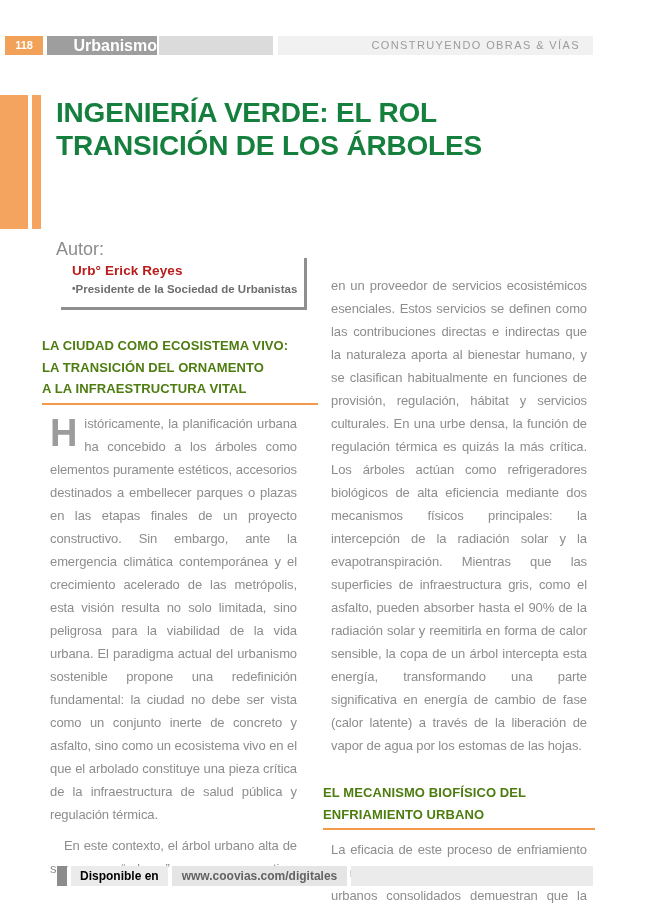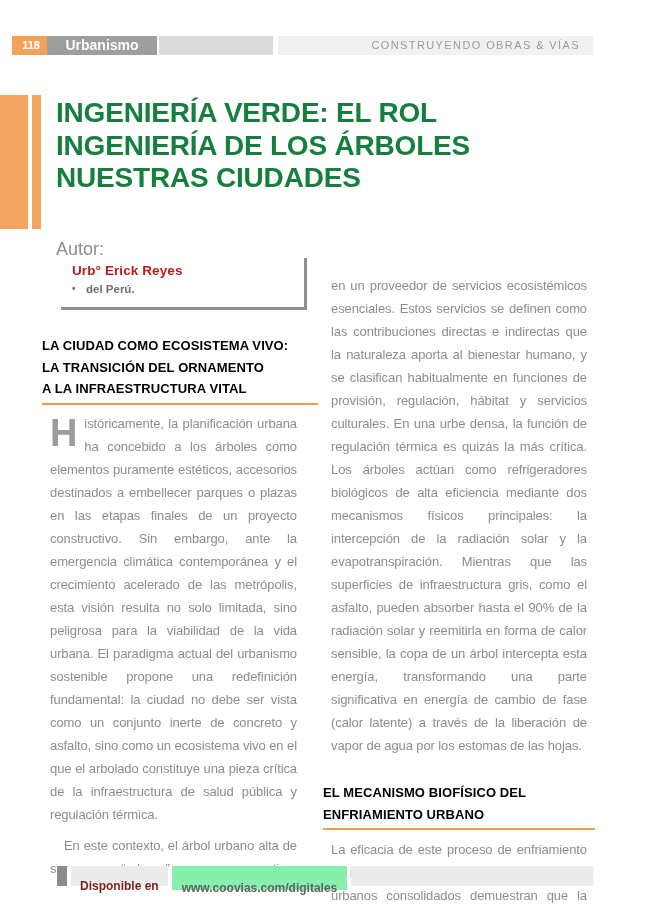--- a/index.html
+++ b/index.html
@@ -1,24 +1,24 @@
 <!DOCTYPE html>
 <html><head>
 <meta charset="utf-8">
 <style>
   html,body{margin:0;padding:0;background:#ffffff;}
   .page{position:relative;width:650px;height:904px;background:#ffffff;overflow:hidden;
         font-family:"Liberation Sans", sans-serif;}
 
   
   .badge{position:absolute;top:36px;height:19px;box-sizing:border-box;}
-  .badge-page{left:12px;width:38px;background:#F2A159;color:#ffffff;font-weight:bold;
+  .badge-page{left:5px;width:38px;background:#F2A159;color:#ffffff;font-weight:bold;
               font-size:11px;text-align:center;line-height:19px;}
   .badge-section{left:47px;width:110px;background:#9E9E9E;color:#ffffff;font-weight:bold;
-              font-size:14px;text-align:center;line-height:19px;}
+              font-size:16px;text-align:right;line-height:19px;}
   .badge-spacer{left:159px;width:114px;background:#DBDBDB;}
   .badge-magazine{left:278px;width:315px;background:#F1F1F1;color:#9B9B9B;font-size:11px;
               letter-spacing:1.4px;text-align:right;padding-right:13px;line-height:19px;}
 
   
   .bar-wide{position:absolute;left:0;top:95px;width:28px;height:134px;background:#F4A45F;}
   .bar-thin{position:absolute;left:32px;top:95px;width:9px;height:134px;background:#F4A45F;}
 
   
   .title{position:absolute;left:56px;top:97px;margin:0;font-size:28px;line-height:32.5px;
@@ -32,73 +32,72 @@
               padding:5px 8px 9px 11px;}
   .author-name{font-size:13.5px;font-weight:bold;color:#b91c1c;letter-spacing:0.1px;}
   .author-role{display:flex;margin-top:4px;font-size:11.5px;font-weight:bold;color:#6E6E6E;}
   .bullet{width:14px;font-size:10px;padding-top:1px;}
   .rline{display:block;line-height:15.5px;white-space:nowrap;}
 
   
   .col{position:absolute;}
   .col-left{left:42px;top:335px;width:263px;}
   .col-right{left:323px;top:266px;width:272px;}
-  .col-heading{margin:0;font-size:13px;font-weight:bold;color:#000000;letter-spacing:0.1px;}
+  .col-heading{margin:0;font-size:13px;font-weight:bold;color:#4d7c0f;letter-spacing:0.1px;}
   .hline{display:block;white-space:nowrap;line-height:21.5px;}
   .underlined{border-bottom:2px solid #F2994A;padding-bottom:3px;}
   .col-left .underlined{width:276px;box-sizing:border-box;}
   .col-right .underlined{margin-top:25px;}
 
   .body-p{margin:8px;font-size:13px;line-height:23px;color:#8D8D8D;text-align:justify;
           letter-spacing:-0.1px;}
   .col-left .body-p.first{margin-top:7px;}
   .col-right .body-p.cont{margin-top:8px;}
   .dropcap{float:left;font-size:38px;line-height:30px;padding:6px 7px 2px 0;
            color:#9C9C9C;font-weight:bold;}
   .cont{text-align-last:justify;}
   .indent{text-indent:14px;}
 
   
   .footer{position:absolute;left:57px;top:866px;width:536px;height:20px;display:flex;gap:4px;}
   .f-square{width:10px;height:20px;background:#8C8C8C;}
-  .f-label{background:#EBEBEB;color:#7f1d1d;font-weight:bold;font-size:12px;
-           line-height:20px;padding:10px 9px;white-space:nowrap;}
-  .f-url{background:#86efac;color:#636363;font-weight:bold;font-size:12px;
-         line-height:20px;padding:12px 10px;white-space:nowrap;cursor:pointer;}
+  .f-label{background:#EBEBEB;color:#000000;font-weight:bold;font-size:12px;
+           line-height:20px;padding:0 9px;white-space:nowrap;}
+  .f-url{background:#e5e5e5;color:#636363;font-weight:bold;font-size:12px;
+         line-height:20px;padding:0 10px;white-space:nowrap;cursor:pointer;}
   .f-strip{flex:1;background:#EBEBEB;}
 </style>
 </head>
 <body>
 
 <div class="page">
 
   <header>
     <div class="badge badge-page">118</div>
     <div class="badge badge-section">Urbanismo</div>
     <div class="badge badge-spacer"></div>
     <div class="badge badge-magazine">CONSTRUYENDO OBRAS &amp; VÍAS</div>
   </header>
 
   <div class="bar-wide"></div>
   <div class="bar-thin"></div>
 
   <h1 class="title">
     <span class="tline">INGENIERÍA VERDE: EL ROL</span>
-    <span class="tline">INGENIERÍA DE LOS ÁRBOLES</span>
-    <span class="tline">NUESTRAS CIUDADES</span>
+    <span class="tline">TRANSICIÓN DE LOS ÁRBOLES</span>
   </h1>
 
   <div class="author-label">Autor:</div>
 
   <div class="author-box">
     <div class="author-name">Urb° Erick Reyes</div>
     <div class="author-role">
       <span class="bullet">•</span>
       <span>
-        <span class="rline">del Perú.</span>
+        <span class="rline">Presidente de la Sociedad de Urbanistas</span>
       </span>
     </div>
   </div>
 
   <section class="col col-left">
     <h2 class="col-heading underlined">
       <span class="hline">LA CIUDAD COMO ECOSISTEMA VIVO:</span>
       <span class="hline">LA TRANSICIÓN DEL ORNAMENTO</span>
       <span class="hline">A LA INFRAESTRUCTURA VITAL</span>
     </h2>

